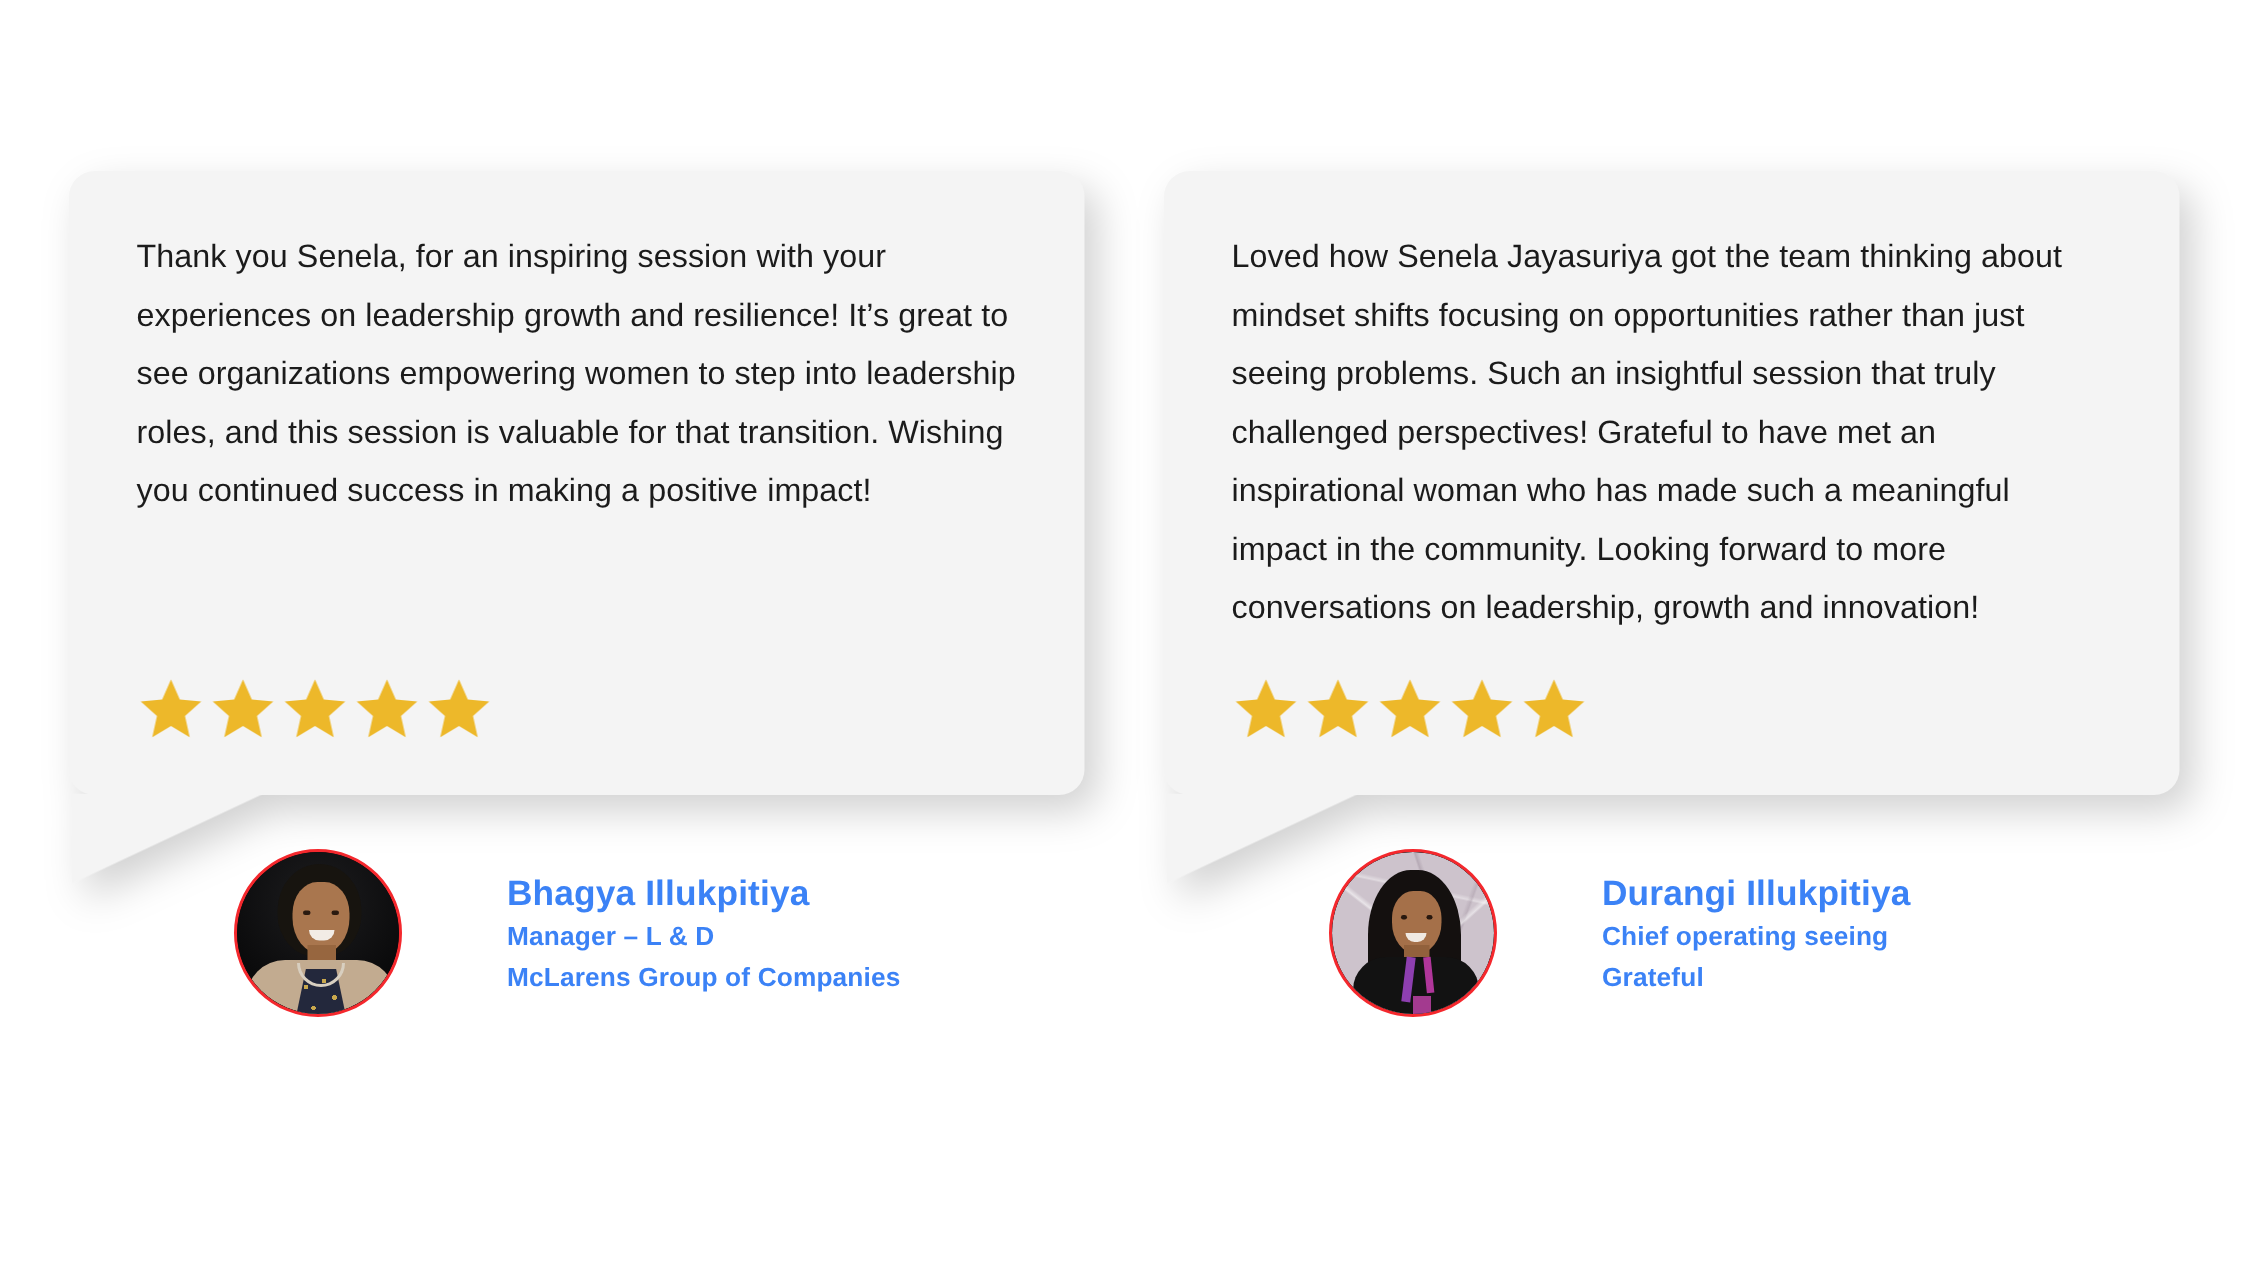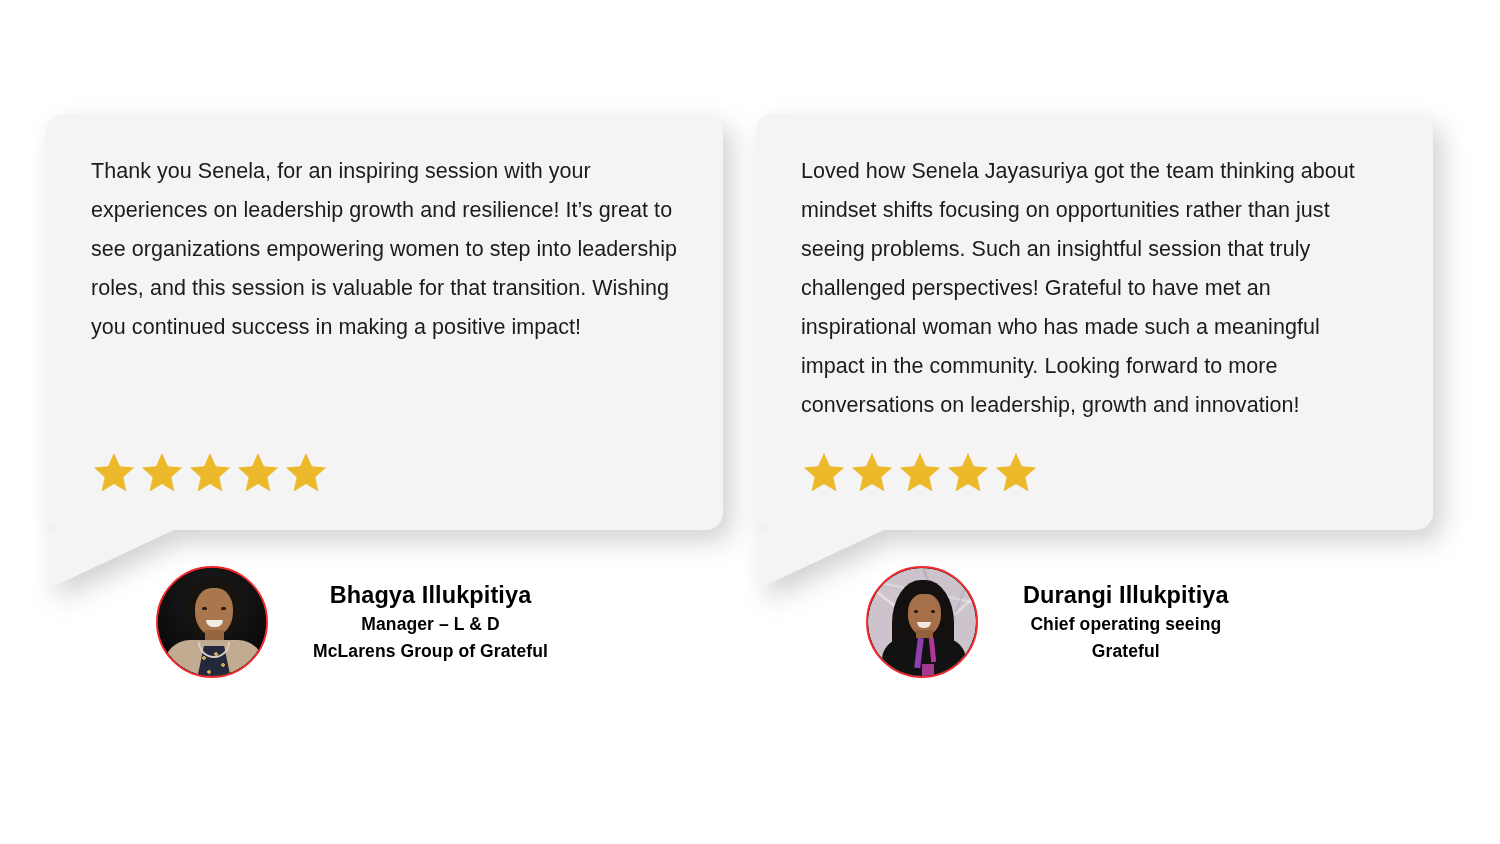--- a/index.html
+++ b/index.html
@@ -24,21 +24,21 @@
     background: #ffffff;
   }
 
   
   .testimonial {
     position: absolute;
     width: 677px;
     top: 114px;
   }
   .testimonial.card-0 { left: 46px; }
-  .testimonial.card-1 { left: 756px; }
+  .testimonial.card-1 { left: 776px; }
 
   .bubble-wrap {
     position: relative;
     filter: drop-shadow(9px 11px 13px rgba(0,0,0,0.18));
   }
 
   .bubble {
     position: relative;
     width: 677px;
     height: 416px;
@@ -216,23 +216,22 @@
     position: absolute; left: 62px; top: 70px; width: 5px; height: 24px;
     background: #b0369a; transform: rotate(-6deg);
   }
   .ava-b .badge {
     position: absolute; left: 54px; top: 96px; width: 12px; height: 18px;
     background: #a33a8f;
   }
 
   
   .author-info {
-    margin-left: 45px;
-    color: #000000;
-    text-align: center;
+    margin-left: 70px;
+    color: #3b82f6;
   }
   .author-name {
     font-size: 23.5px;
     font-weight: 700;
     line-height: 31px;
     letter-spacing: 0.1px;
   }
   .author-role,
   .author-org {
     font-size: 17.5px;
@@ -291,21 +290,21 @@
           <div class="smile"></div>
           <div class="neck"></div>
           <div class="blazer"></div>
           <div class="shirt"></div>
           <div class="necklace"></div>
         </div>
       </div>
       <div class="author-info">
         <div class="author-name">Bhagya Illukpitiya</div>
         <div class="author-role">Manager – L &amp; D</div>
-        <div class="author-org">McLarens Group of Grateful</div>
+        <div class="author-org">McLarens Group of Companies</div>
       </div>
     </div>
   </div>
 
   <div class="testimonial card-1">
     <div class="bubble-wrap">
       <div class="bubble">
         <p class="quote-text">Loved how Senela Jayasuriya got the team thinking about mindset shifts focusing on opportunities rather than just seeing problems. Such an insightful session that truly challenged perspectives! Grateful to have met an inspirational woman who has made such a meaningful impact in the community. Looking forward to more conversations on leadership, growth and innovation!</p>
       </div>
       <div class="bubble-tail"></div>

